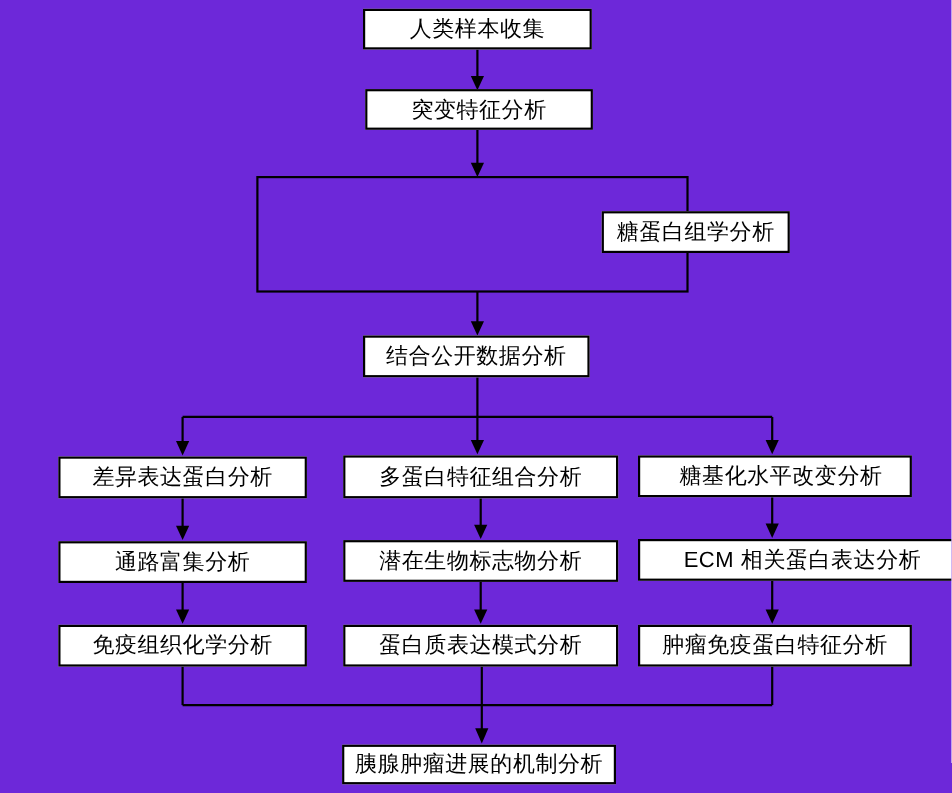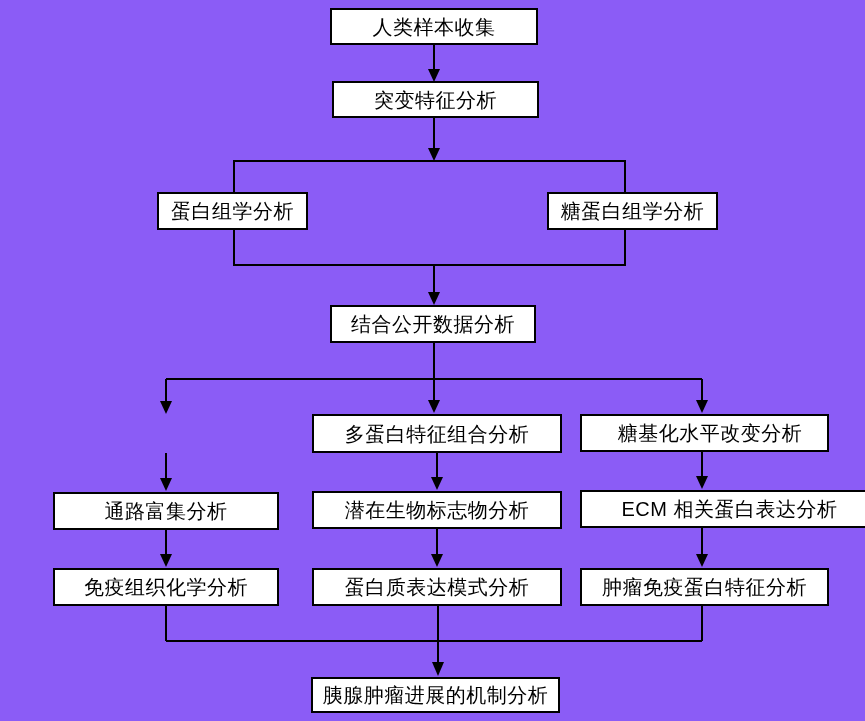--- a/index.html
+++ b/index.html
@@ -1,20 +1,20 @@
 <!DOCTYPE html>
 <html><head>
 <meta charset="utf-8">
 <style>
   html, body { margin: 0; padding: 0; background: #ffffff; }
   .canvas {
     position: relative;
     width: 865px;
     height: 721px;
-    background: #8b5cf6;
+    background: #6d28d9;
     font-family: "Liberation Sans", sans-serif;
     overflow: hidden;
   }
   .wires { position: absolute; left: 0; top: 0; }
   .wires line, .wires polyline, .wires rect {
     stroke: #000000;
     stroke-width: 2;
     fill: none;
   }
   .wires polygon { fill: #000000; stroke: none; }
@@ -123,23 +123,23 @@
       <line x1="166" y1="641" x2="702" y2="641"></line>
     </g>
     <g>
       <line x1="438" y1="606" x2="438" y2="663"></line>
       <polygon points="432,662 444,662 438,676"></polygon>
     </g>
   </svg>
 
   <div class="node nA">人类样本收集</div>
   <div class="node nB">突变特征分析</div>
-  <div class="node nC">蛋白组学分析</div>
   <div class="node nD">糖蛋白组学分析</div>
   <div class="node nE">结合公开数据分析</div>
+  <div class="node nF1">差异表达蛋白分析</div>
   <div class="node nF2">多蛋白特征组合分析</div>
   <div class="node nF3">糖基化水平改变分析</div>
   <div class="node nG1">通路富集分析</div>
   <div class="node nG2">潜在生物标志物分析</div>
   <div class="node nG3">ECM 相关蛋白表达分析</div>
   <div class="node nH1">免疫组织化学分析</div>
   <div class="node nH2">蛋白质表达模式分析</div>
   <div class="node nH3">肿瘤免疫蛋白特征分析</div>
   <div class="node nI">胰腺肿瘤进展的机制分析</div>
 

